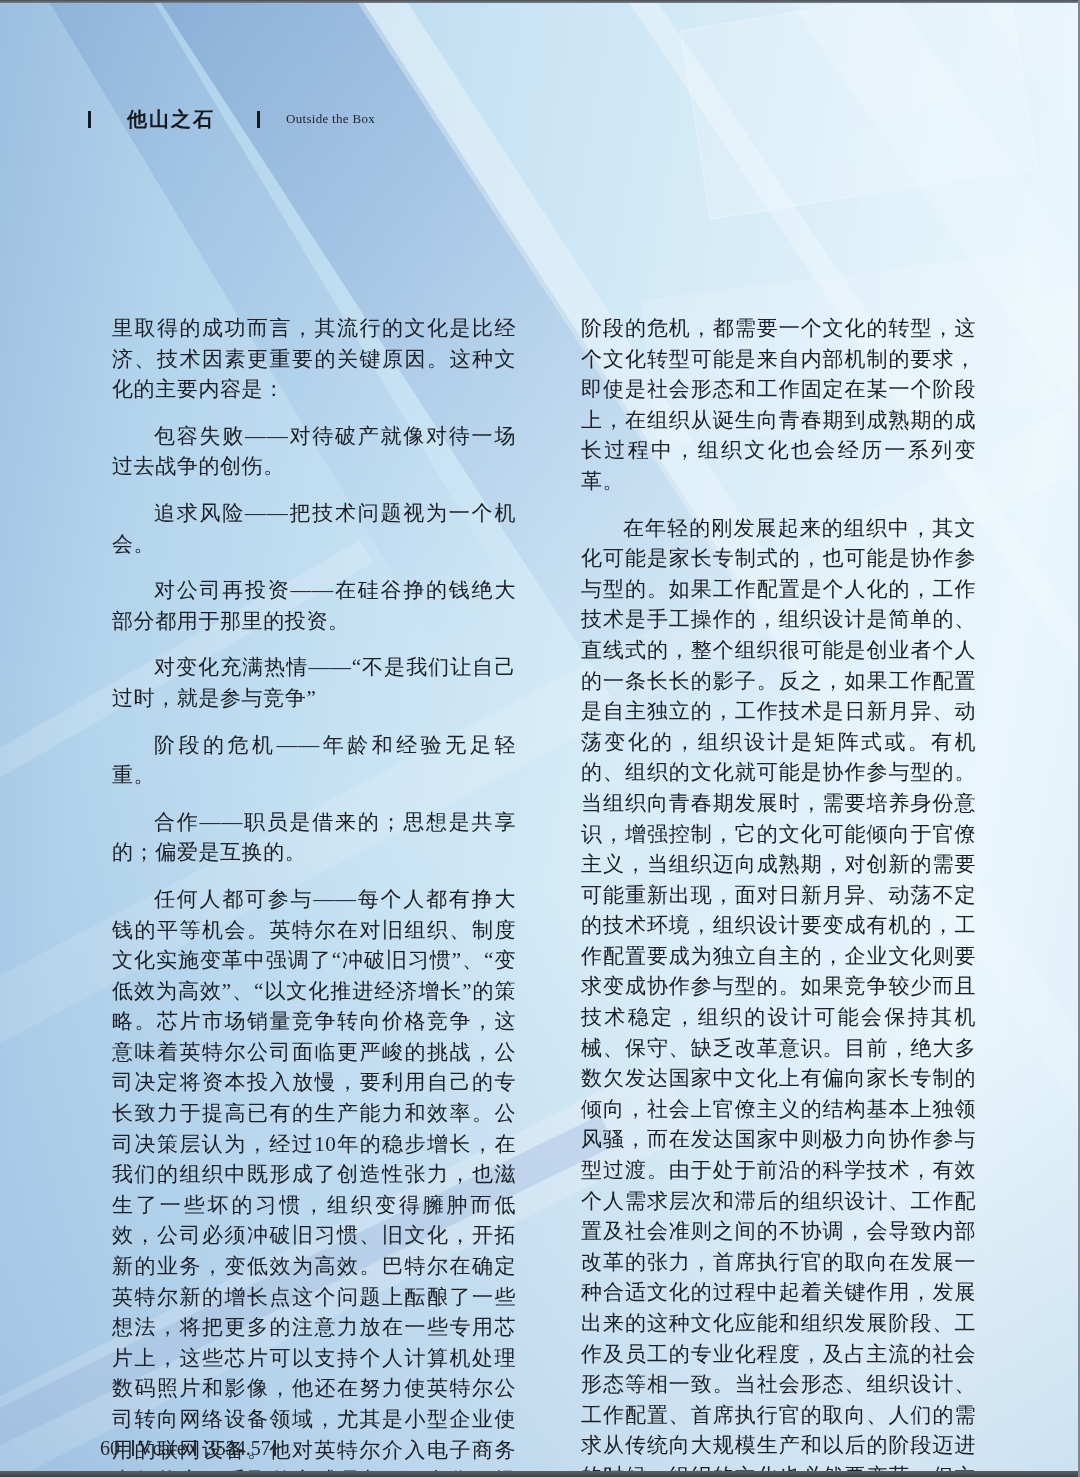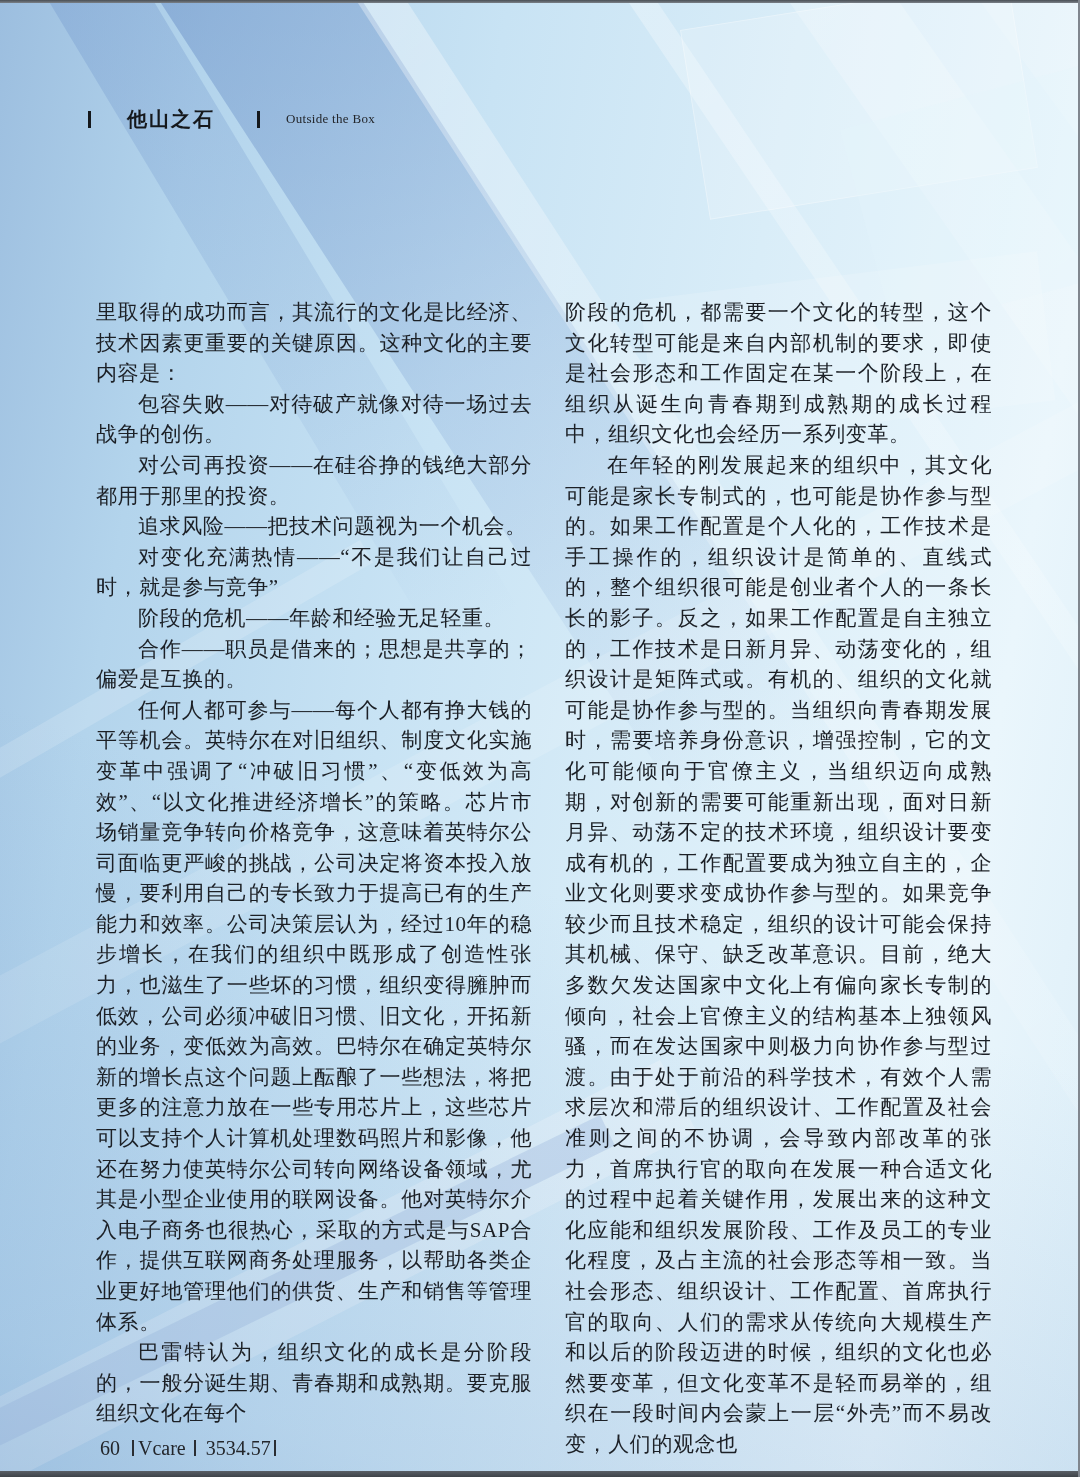--- a/index.html
+++ b/index.html
@@ -37,21 +37,21 @@
   .columns{
     position:absolute;top:297px;left:96px;width:896px;
     display:flex;gap:33px;
   }
   .col{
     font-size:21px;line-height:30.6px;letter-spacing:0.6px;
     text-align:justify;color:#1c2026;
   }
   .col-left{width:436px;}
   .col-right{width:427px;}
-  .col p{margin:0;text-indent:2em;}
+  .col p{margin:16px;text-indent:2em;}
   .col p.first{text-indent:0;}
 
   .page-footer{
     position:absolute;left:100px;top:1436px;height:24px;
     display:flex;align-items:center;
     font-size:20px;color:#23262b;
   }
   .fbar{display:inline-block;width:2px;height:16px;background:#2a2d32;}
   .f-num{margin-right:12px;}
   .f-mag{margin:0 8px 0 4px;}
@@ -103,22 +103,22 @@
       <span class="hbar"></span>
       <span class="h-cn">他山之石</span>
       <span class="hbar hbar2"></span>
       <span class="h-en">Outside the Box</span>
     </header>
 
     <main class="columns">
       <div class="col col-left">
         <p class="first">里取得的成功而言，其流行的文化是比经济、技术因素更重要的关键原因。这种文化的主要内容是：</p>
         <p>包容失败——对待破产就像对待一场过去战争的创伤。</p>
+        <p>追求风险——把技术问题视为一个机会。</p>
         <p>对公司再投资——在硅谷挣的钱绝大部分都用于那里的投资。</p>
-        <p>追求风险——把技术问题视为一个机会。</p>
         <p>对变化充满热情——“不是我们让自己过时，就是参与竞争”</p>
         <p>阶段的危机——年龄和经验无足轻重。</p>
         <p>合作——职员是借来的；思想是共享的；偏爱是互换的。</p>
         <p>任何人都可参与——每个人都有挣大钱的平等机会。英特尔在对旧组织、制度文化实施变革中强调了“冲破旧习惯”、“变低效为高效”、“以文化推进经济增长”的策略。芯片市场销量竞争转向价格竞争，这意味着英特尔公司面临更严峻的挑战，公司决定将资本投入放慢，要利用自己的专长致力于提高已有的生产能力和效率。公司决策层认为，经过10年的稳步增长，在我们的组织中既形成了创造性张力，也滋生了一些坏的习惯，组织变得臃肿而低效，公司必须冲破旧习惯、旧文化，开拓新的业务，变低效为高效。巴特尔在确定英特尔新的增长点这个问题上酝酿了一些想法，将把更多的注意力放在一些专用芯片上，这些芯片可以支持个人计算机处理数码照片和影像，他还在努力使英特尔公司转向网络设备领域，尤其是小型企业使用的联网设备。他对英特尔介入电子商务也很热心，采取的方式是与SAP合作，提供互联网商务处理服务，以帮助各类企业更好地管理他们的供货、生产和销售等管理体系。</p>
         <p>巴雷特认为，组织文化的成长是分阶段的，一般分诞生期、青春期和成熟期。要克服组织文化在每个</p>
       </div>
       <div class="col col-right">
         <p class="first">阶段的危机，都需要一个文化的转型，这个文化转型可能是来自内部机制的要求，即使是社会形态和工作固定在某一个阶段上，在组织从诞生向青春期到成熟期的成长过程中，组织文化也会经历一系列变革。</p>
         <p>在年轻的刚发展起来的组织中，其文化可能是家长专制式的，也可能是协作参与型的。如果工作配置是个人化的，工作技术是手工操作的，组织设计是简单的、直线式的，整个组织很可能是创业者个人的一条长长的影子。反之，如果工作配置是自主独立的，工作技术是日新月异、动荡变化的，组织设计是矩阵式或。有机的、组织的文化就可能是协作参与型的。当组织向青春期发展时，需要培养身份意识，增强控制，它的文化可能倾向于官僚主义，当组织迈向成熟期，对创新的需要可能重新出现，面对日新月异、动荡不定的技术环境，组织设计要变成有机的，工作配置要成为独立自主的，企业文化则要求变成协作参与型的。如果竞争较少而且技术稳定，组织的设计可能会保持其机械、保守、缺乏改革意识。目前，绝大多数欠发达国家中文化上有偏向家长专制的倾向，社会上官僚主义的结构基本上独领风骚，而在发达国家中则极力向协作参与型过渡。由于处于前沿的科学技术，有效个人需求层次和滞后的组织设计、工作配置及社会准则之间的不协调，会导致内部改革的张力，首席执行官的取向在发展一种合适文化的过程中起着关键作用，发展出来的这种文化应能和组织发展阶段、工作及员工的专业化程度，及占主流的社会形态等相一致。当社会形态、组织设计、工作配置、首席执行官的取向、人们的需求从传统向大规模生产和以后的阶段迈进的时候，组织的文化也必然要变革，但文化变革不是轻而易举的，组织在一段时间内会蒙上一层“外壳”而不易改变，人们的观念也</p>
       </div>

